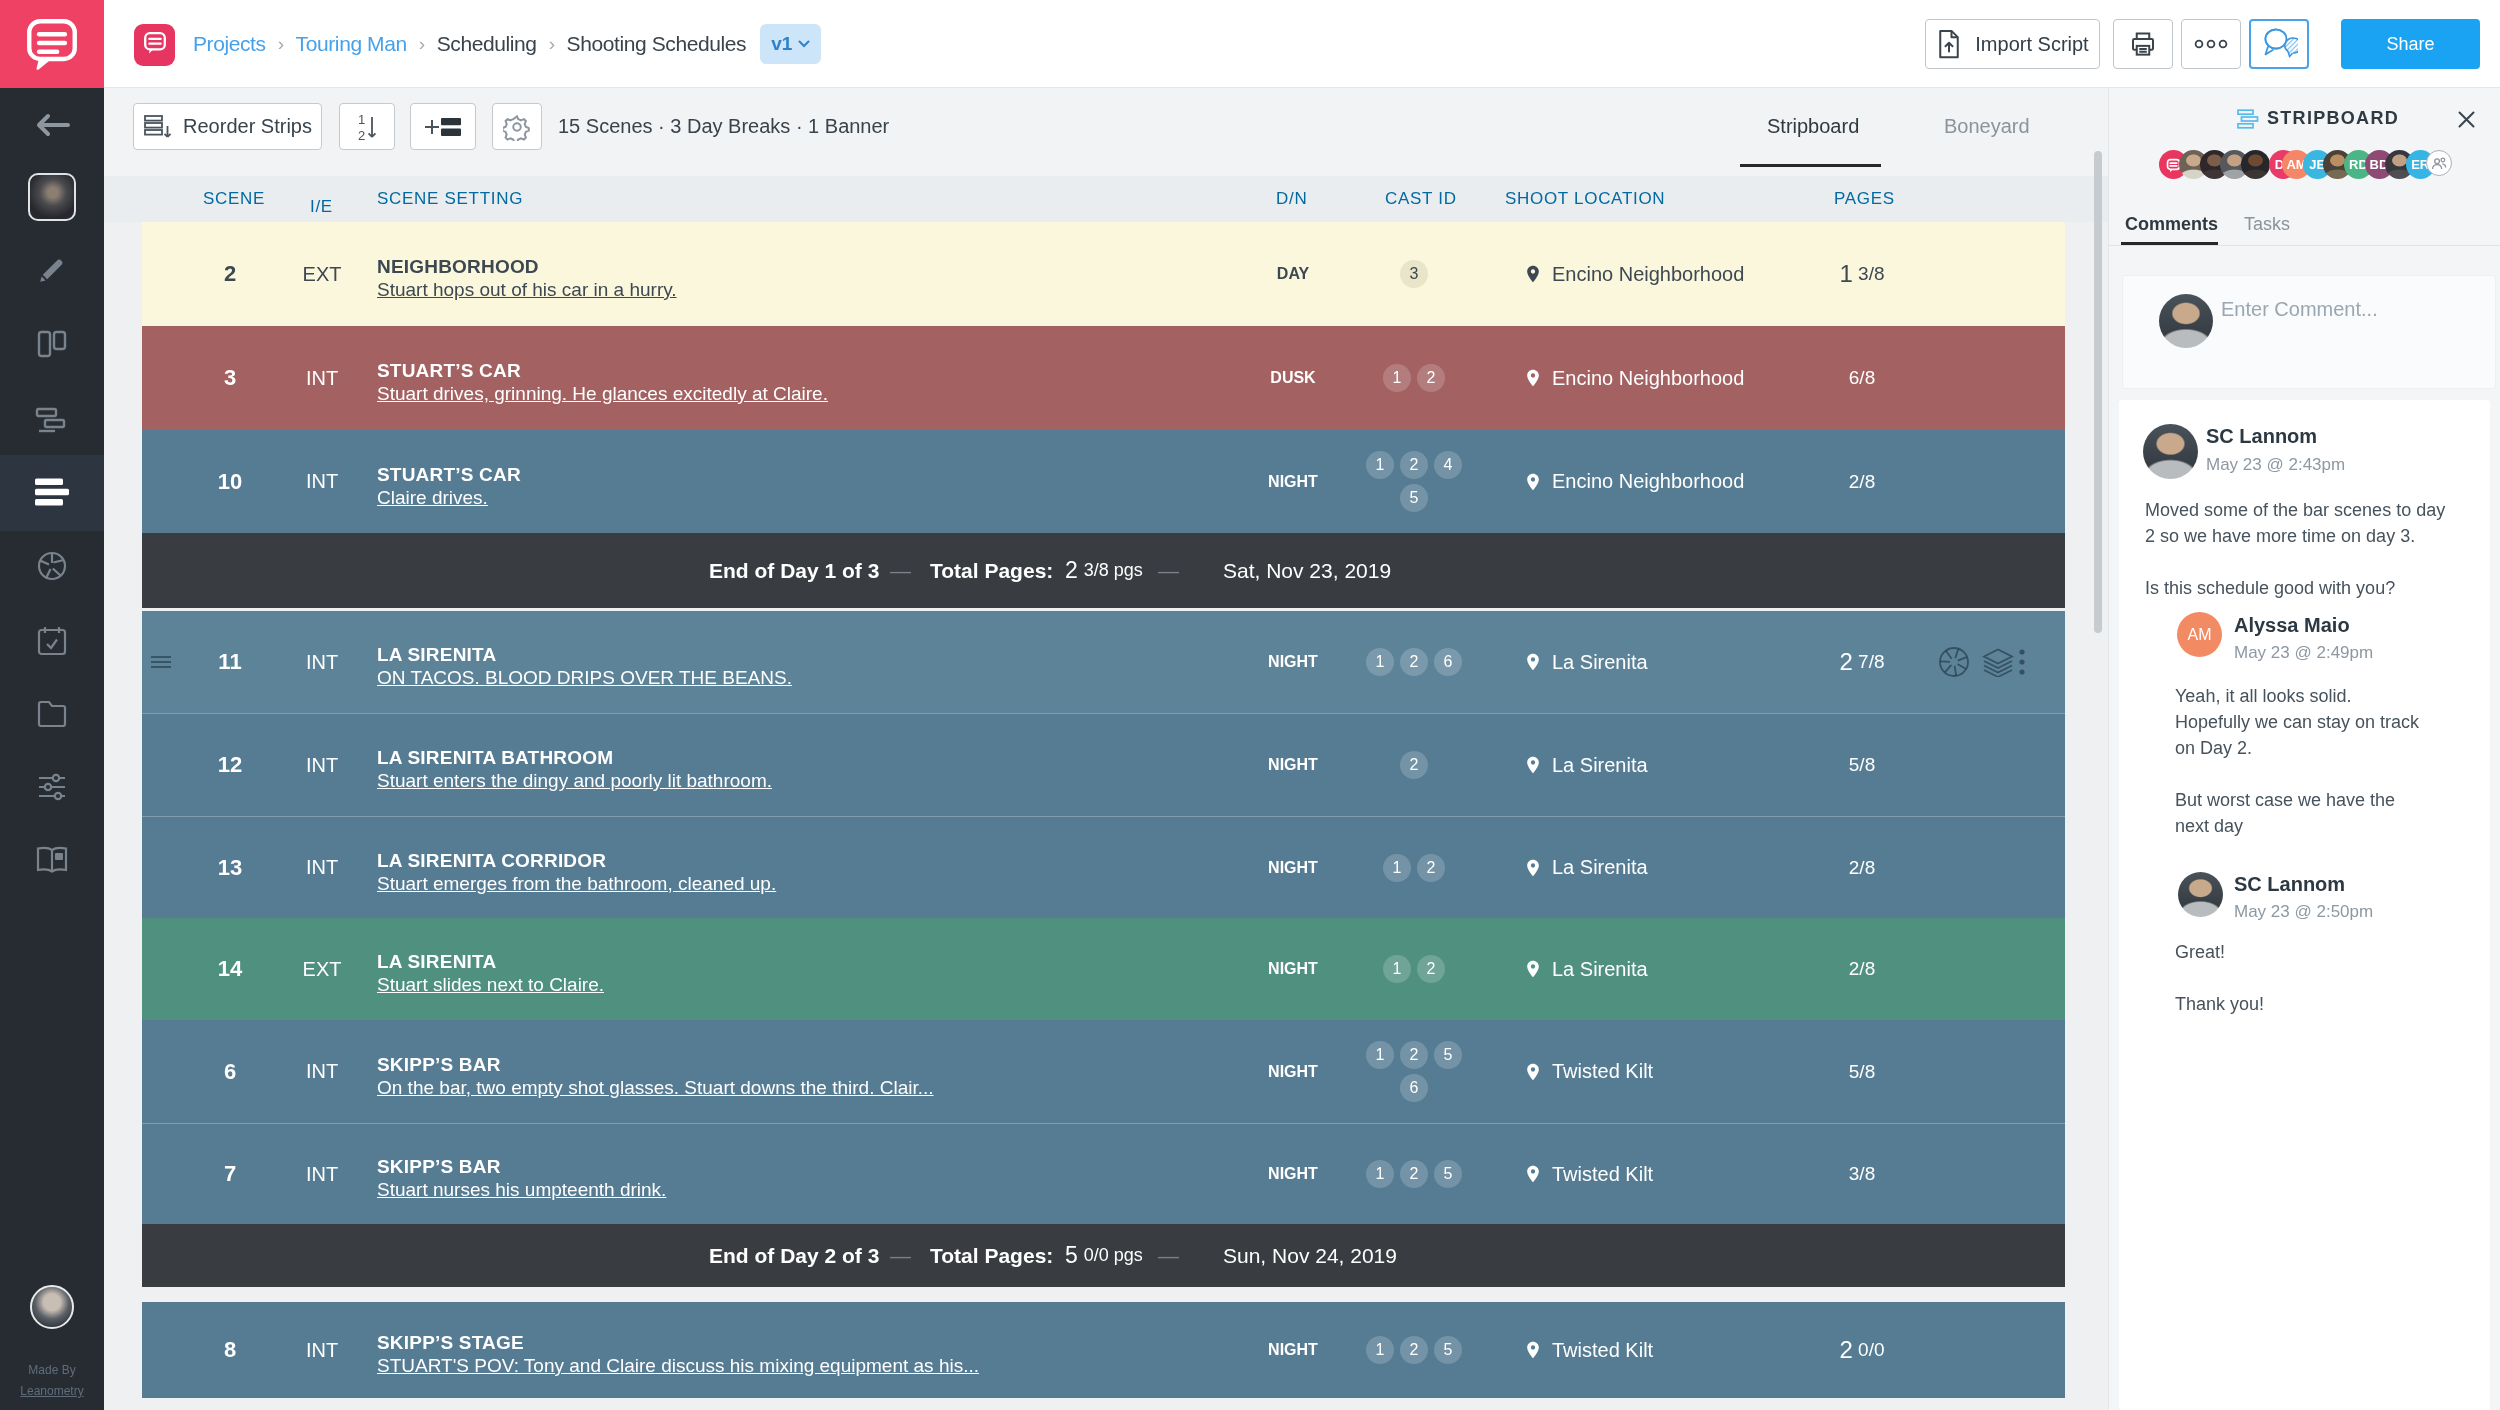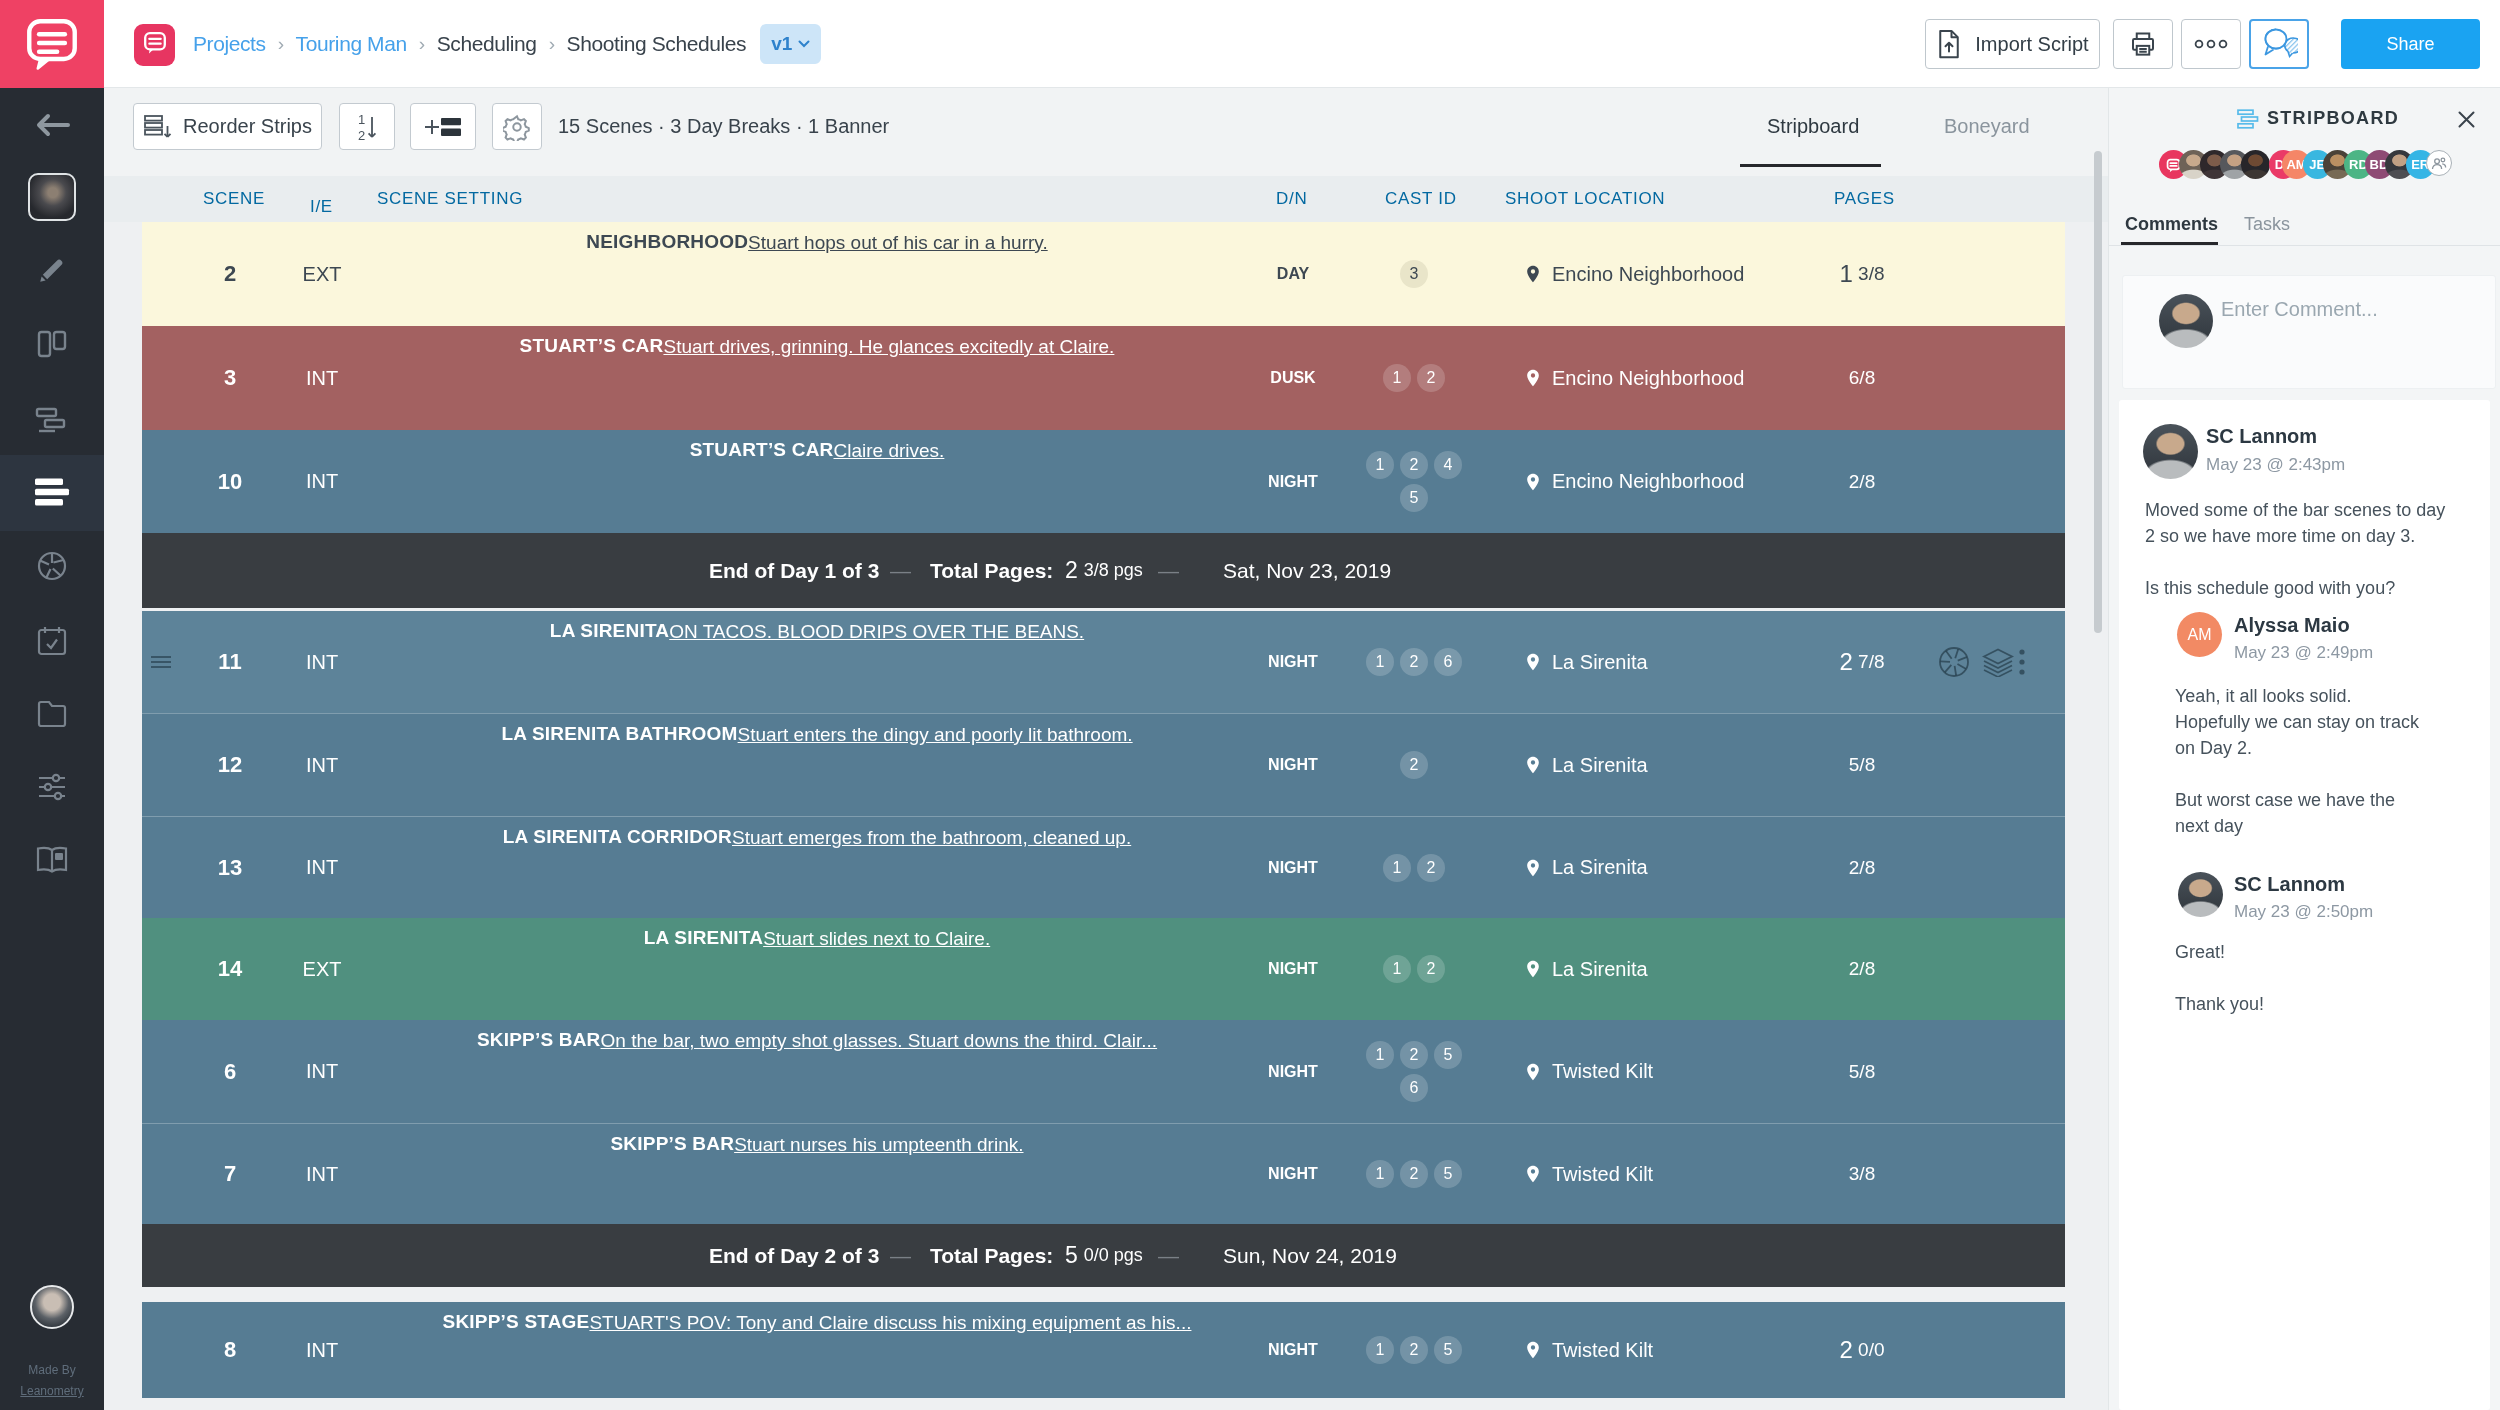--- a/index.html
+++ b/index.html
@@ -31,21 +31,21 @@
 
 .strip { position:absolute; left:38px; width:1923px; color:#fff; }
 .slate { background:#567c93; }
 .maroon { background:#a36161; }
 .teal { background:#50907f; }
 .cream { background:#fbf7dc; color:#3d4852; }
 .sep-top { border-top:1px solid rgba(255,255,255,0.25); }
 .cell { position:absolute; top:0; height:100%; display:flex; align-items:center; }
 .cnum { font-size:22px; font-weight:bold; justify-content:center; }
 .cie { font-size:20px; justify-content:center; }
-.setting { flex-direction:row; align-items:flex-start; justify-content:center; padding-top:9px; }
+.setting { flex-direction:column; align-items:flex-start; justify-content:center; padding-top:9px; }
 .settitle { font-size:19px; font-weight:bold; letter-spacing:0.2px; }
 .setdesc { font-size:19px; text-decoration:underline; margin-top:1px; }
 .cdn { font-size:16px; justify-content:center;font-weight:bold; }
 .ccast { justify-content:center; }
 .castwrap { display:flex; flex-direction:column; align-items:center; gap:5px; }
 .castrow { display:flex; gap:6px; justify-content:center; }
 .cc { width:28px; height:28px; border-radius:50%; background:rgba(255,255,255,0.18); font-size:16px; display:flex; align-items:center; justify-content:center; }
 .cream .cc { background:rgba(80,75,40,0.10); }
 .cloc { font-size:20px; }
 .cpages { font-size:19px; justify-content:center; }

